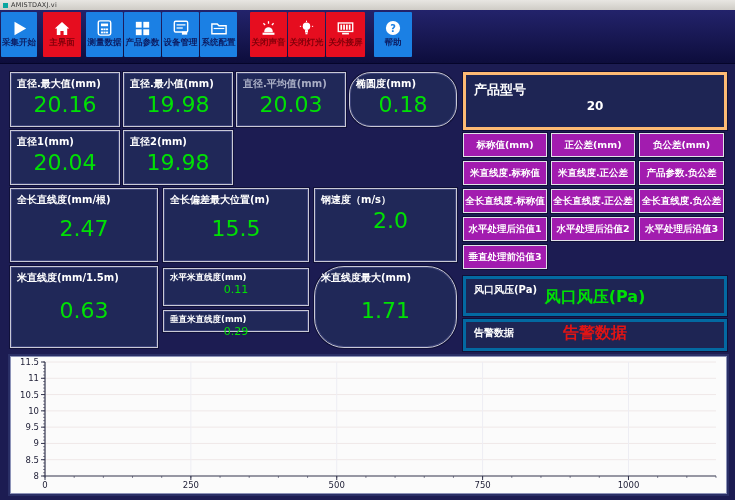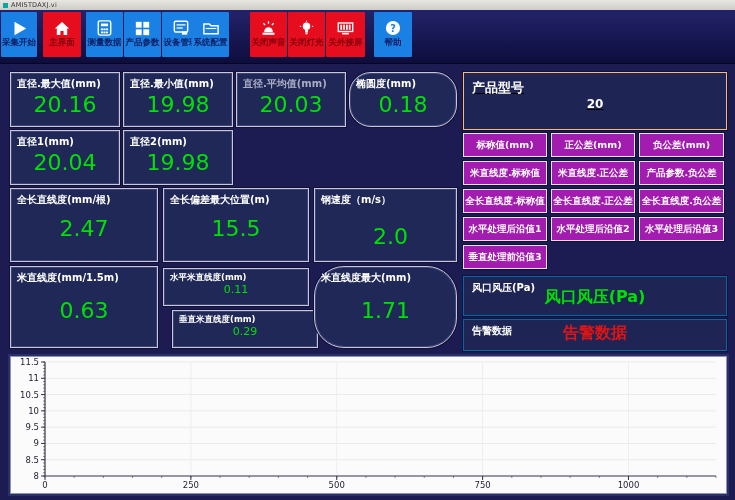--- a/index.html
+++ b/index.html
@@ -43,34 +43,34 @@
   }
   .metric .lbl.dim{color:#a8adc4;}
   .metric .val{
     color:#00e004;font-weight:normal;font-size:22px;text-align:center;line-height:1.25;
   }
   .metric.small .lbl{font-size:8.5px;padding:3px 0 0 6px;}
   .metric.small .val{font-size:11px;line-height:1.1;}
   
   .pbox{
     position:absolute;box-sizing:border-box;background:#1e2554;
-    border:1px solid #fdba74;box-shadow:0 0 0 1px #101038;text-decoration:underline;
+    border:3px solid #fdba74;box-shadow:0 0 0 1px #101038;
   }
   .pbox .plbl{color:#fff;font-weight:bold;font-size:13px;padding:6px 0 0 8px;}
   .pbox .pval{color:#fff;font-weight:bold;font-size:12px;text-align:center;}
   .pbtn{
     position:absolute;box-sizing:border-box;height:24px;
     background:#a21caf;border:1px solid #e2e2ea;box-shadow:0 0 0 1px #101038;
     color:#fff;font-weight:bold;font-size:9.5px;
     display:flex;align-items:center;justify-content:center;
     cursor:pointer;white-space:nowrap;
   }
   .sbox{
     position:absolute;box-sizing:border-box;background:#1e2554;
-    border:1px solid #0369a1;box-shadow:0 0 0 1px #101038;
+    border:3px solid #0369a1;box-shadow:0 0 0 1px #101038;
   }
   .sbox .slbl{color:#fff;font-weight:bold;font-size:10px;padding:4px 0 0 8px;}
   .sbox .sval{position:absolute;left:0;right:0;top:50%;transform:translateY(-42%);
     text-align:center;font-weight:bold;font-size:16px;}
   .sval.green{color:#00e004;}
   .sval.red{color:#e01414;}
   
   .chartpanel{
     position:absolute;left:10px;top:356px;width:717px;height:138px;
     background:#fbfbfb;border:1px solid #8d93b8;box-sizing:border-box;
@@ -138,21 +138,21 @@
     <svg width="16" height="16" viewBox="0 0 18 18">
       <rect x="1.5" y="1.5" width="15" height="12" rx="1.5" fill="none" stroke="#fff" stroke-width="1.6"></rect>
       <line x1="4" y1="5.5" x2="14" y2="5.5" stroke="#fff" stroke-width="1.4"></line>
       <line x1="4" y1="9" x2="11" y2="9" stroke="#fff" stroke-width="1.4"></line>
       <rect x="10" y="13" width="6" height="3.5" fill="#fff"></rect>
     </svg>
   </span>
   <span class="tlabel">设备管理</span>
 </div>
 
-<div class="tbtn blue" style="left:192px;width:37px;">
+<div class="tbtn blue" style="left:200px;width:37px;">
   <span>
     <svg width="16" height="15" viewBox="0 0 18 16">
       <path d="M1 3h6l2 2h8v9H1z" fill="none" stroke="#fff" stroke-width="1.6"></path>
       <path d="M3 8h12" stroke="#fff" stroke-width="1.3"></path>
     </svg>
   </span>
   <span class="tlabel">系统配置</span>
 </div>
 
 <div class="tbtn red" style="left:250px;width:37px;">
@@ -235,32 +235,32 @@
 <div class="metric" style="left:10px;top:188px;width:148px;height:74px;">
   <div class="lbl">全长直线度(mm/根)</div>
   <div class="val" style="margin-top:8px;">2.47</div>
 </div>
 <div class="metric" style="left:163px;top:188px;width:146px;height:74px;">
   <div class="lbl">全长偏差最大位置(m)</div>
   <div class="val" style="margin-top:8px;">15.5</div>
 </div>
 <div class="metric" style="left:314px;top:188px;width:143px;height:74px;">
   <div class="lbl">钢速度（m/s）</div>
-  <div class="val" style="margin-top:16px;padding-left:10px;">2.0</div>
+  <div class="val" style="margin-top:0;padding-left:10px;">2.0</div>
 </div>
 
 <div class="metric" style="left:10px;top:266px;width:148px;height:82px;">
   <div class="lbl">米直线度(mm/1.5m)</div>
   <div class="val" style="margin-top:12px;">0.63</div>
 </div>
 <div class="metric small" style="left:163px;top:268px;width:146px;height:38px;">
   <div class="lbl">水平米直线度(mm)</div>
   <div class="val">0.11</div>
 </div>
-<div class="metric small" style="left:172px;top:310px;width:146px;height:38px;">
+<div class="metric small" style="left:163px;top:310px;width:146px;height:22px;">
   <div class="lbl">垂直米直线度(mm)</div>
   <div class="val">0.29</div>
 </div>
 <div class="metric" style="left:314px;top:266px;width:143px;height:82px;border-radius:30px;">
   <div class="lbl">米直线度最大(mm)</div>
   <div class="val" style="margin-top:12px;">1.71</div>
 </div>
 
 <div class="pbox" style="left:463px;top:72px;width:264px;height:58px;">
   <div class="plbl">产品型号</div>

